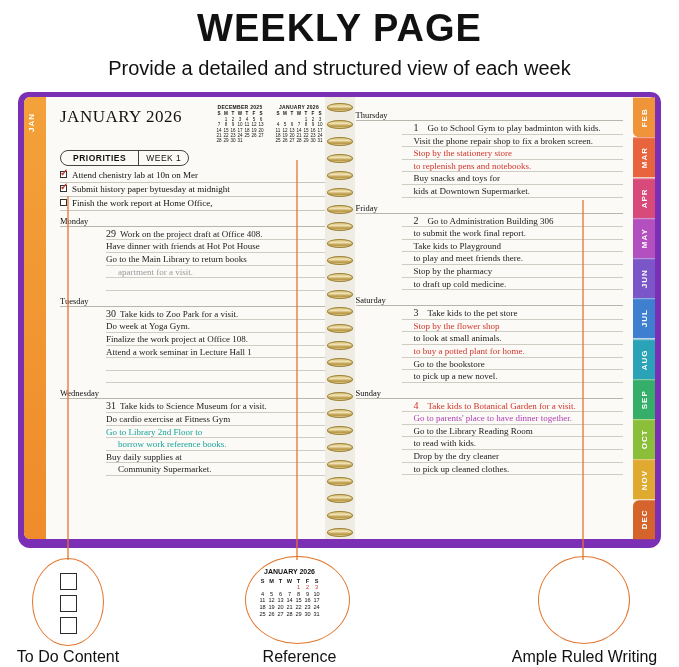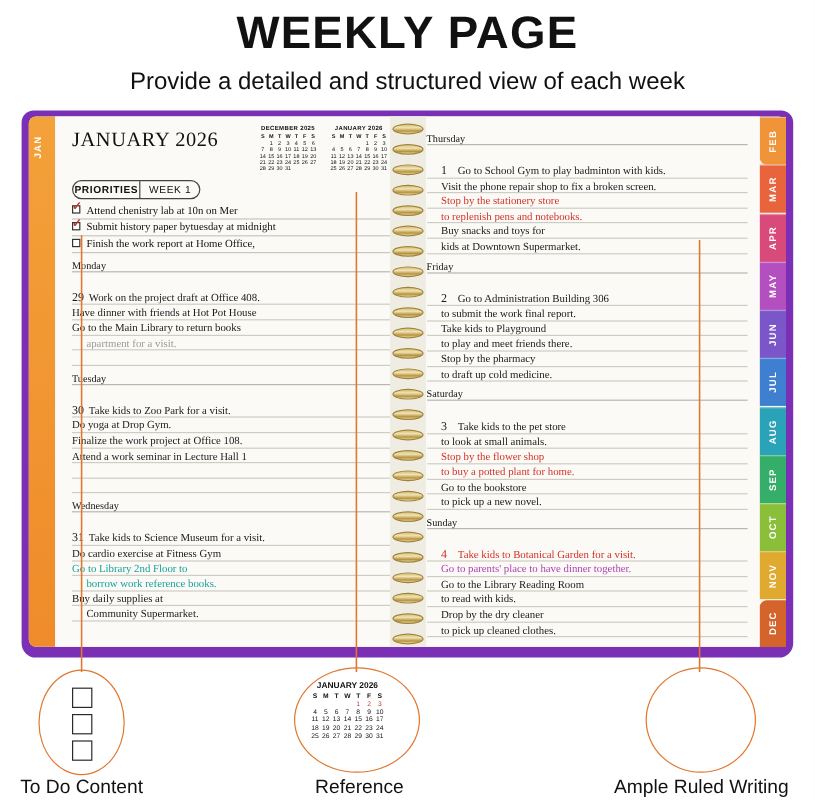--- a/index.html
+++ b/index.html
@@ -110,35 +110,35 @@
   .mini table { border-collapse:collapse; margin:0 auto; }
   .mini td { width: 7px; height: 5.4px; padding:0; text-align:center; }
   .mini .dow td { font-weight:700; }
 
   .prio-row { display:flex; align-items:center; gap:0; margin: 6px 0 3px 0; }
   .prio-box {
     border: 1px solid #444; border-radius: 9px;
     font-size: 8.5px; letter-spacing:.5px;
     display:flex; align-items:center;
   }
-  .prio-box .p1 { padding: 2px 1px; font-weight:700; }
+  .prio-box .p1 { padding: 2px 12px; font-weight:700; }
   .prio-box .divider { width:1px; background:#444; align-self:stretch; }
   .prio-box .p2 { padding: 2px 7px; }
 
   .task { display:flex; align-items:flex-start; gap:5px; font-size:9px; line-height:12px;
           font-family:"Liberation Serif", serif; }
   .cb { width:7px; height:7px; border:1px solid #333; margin-top:2.5px; flex:0 0 auto; position:relative; background:#fff;}
   .cb.checked::after{ content:"✓"; position:absolute; left:-1px; top:-5px; font-size:10px; color:#c0392b; font-weight:700;}
   .tasks-lines { margin-top:2px; }
   .tl-line { border-bottom:1px solid #c9c6bd; padding-bottom:1px;text-align:right; }
 
   .day-block { margin-top: 5px; }
   .day-hdr { display:flex; align-items:baseline; gap:4px; border-bottom:1px solid #b9b6ad; }
   .day-name { font-size:8.5px; font-family:"Liberation Serif", serif; }
-  .lines { margin-top:15px; }
+  .lines { margin-top:1px;padding-left:46px; }
   .ln {
     height: 12.6px; border-bottom: 1px solid #cfccc3;
     font-family:"Liberation Serif", serif; font-size: 9px; line-height: 12px;
     white-space: nowrap; overflow: hidden;
   }
   .ln.ind { padding-left: 12px; }
   .c-black { color:#1a1a1a; }
   .c-gray  { color:#9b9b9b; }
   .c-red   { color:#d2342a; }
   .c-teal  { color:#18a39b; }
@@ -377,21 +377,21 @@
               <div class="ln ind c-gray">apartment for a visit.</div>
               <div class="ln c-black"></div>
             </div>
           </div>
           <div class="day-block">
             <div class="day-hdr">
               <span class="day-name">Tuesday</span>
             </div>
             <div class="lines">
               <div class="ln c-black"><span style="display:inline-block;width:14px;font-size:10px;">30</span>Take kids to Zoo Park for a visit.</div>
-              <div class="ln c-black">Do yoga at Drop Gym.</div>
+              <div class="ln c-black">Do week at Yoga Gym.</div>
               <div class="ln c-black">Finalize the work project at Office 108.</div>
               <div class="ln c-black">Attend a work seminar in Lecture Hall 1</div>
               <div class="ln c-black"></div>
               <div class="ln c-black"></div>
             </div>
           </div>
           <div class="day-block">
             <div class="day-hdr">
               <span class="day-name">Wednesday</span>
             </div>
@@ -463,22 +463,22 @@
               <div class="ln ind c-black">Stop by the pharmacy</div>
               <div class="ln ind c-black">to draft up cold medicine.</div>
             </div>
           </div>
           <div class="day-block">
             <div class="rday-hdr">
               <span class="rday-name">Saturday</span>
             </div>
             <div class="lines">
               <div class="ln ind c-black"><span style="display:inline-block;width:14px;font-size:10px;">3</span>Take kids to the pet store</div>
+              <div class="ln ind c-red">Stop by the flower shop</div>
               <div class="ln ind c-black">to look at small animals.</div>
-              <div class="ln ind c-red">Stop by the flower shop</div>
               <div class="ln ind c-red">to buy a potted plant for home.</div>
               <div class="ln ind c-black">Go to the bookstore</div>
               <div class="ln ind c-black">to pick up a new novel.</div>
             </div>
           </div>
           <div class="day-block">
             <div class="rday-hdr">
               <span class="rday-name">Sunday</span>
             </div>
             <div class="lines">

